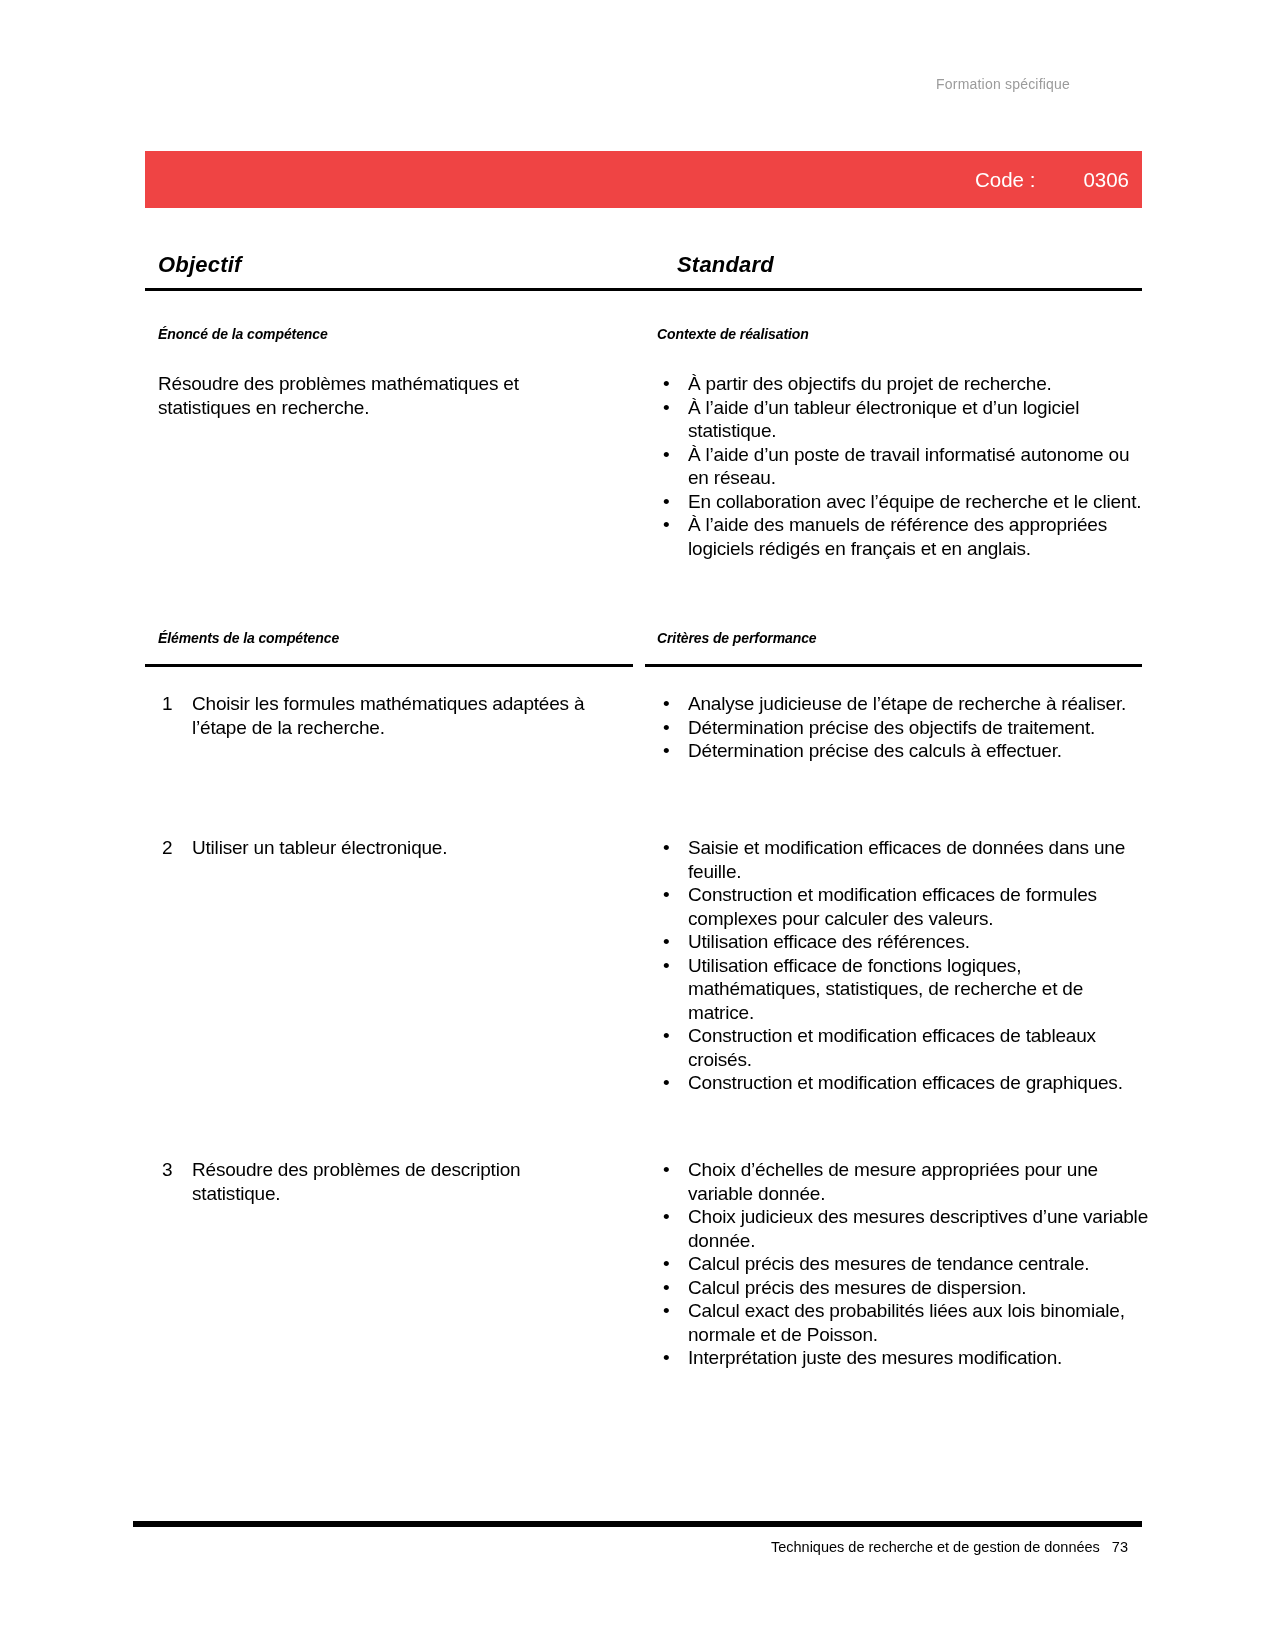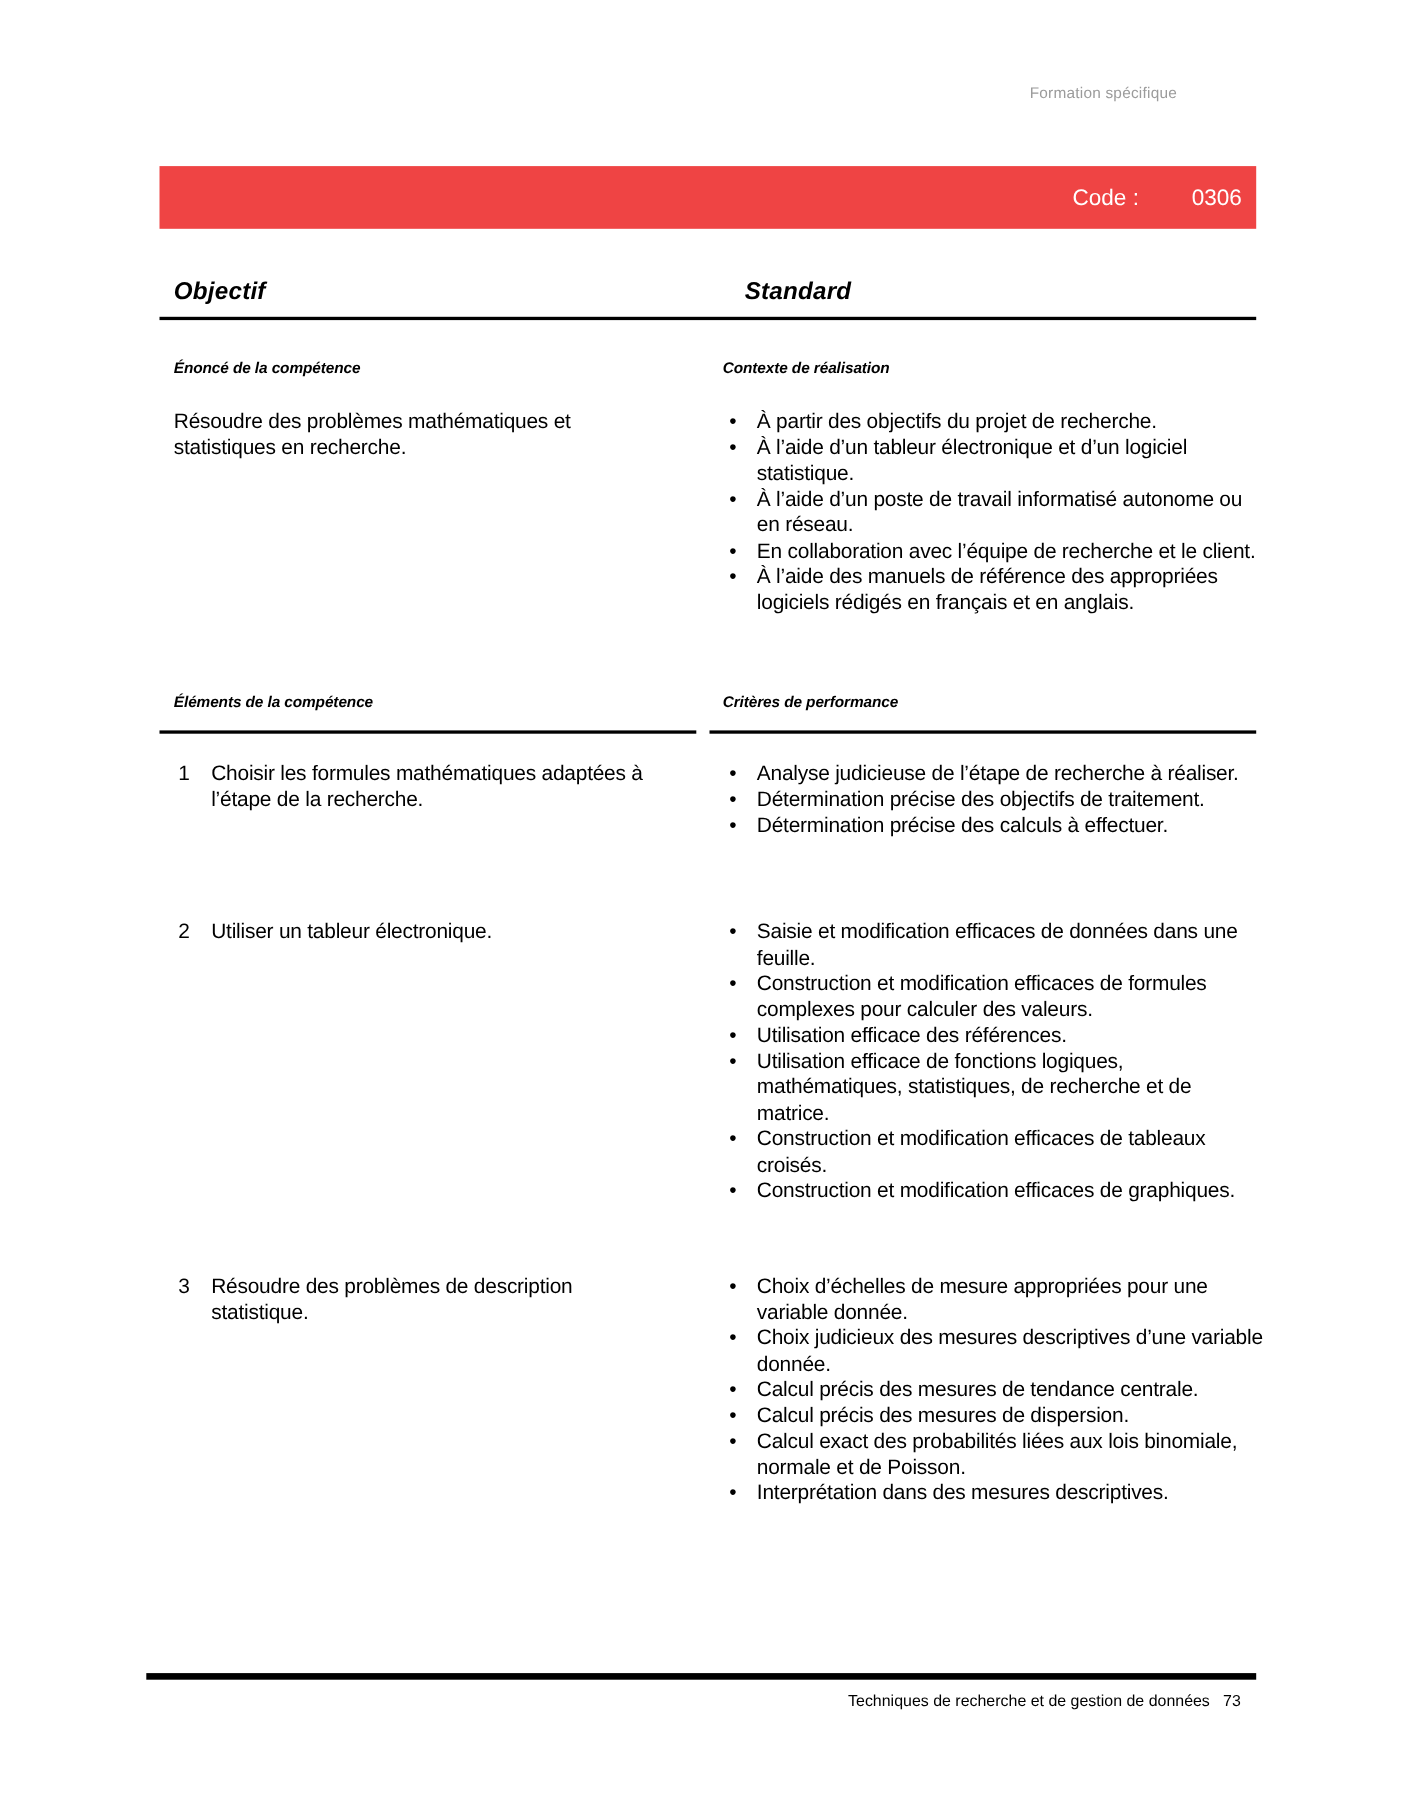--- a/index.html
+++ b/index.html
@@ -145,21 +145,21 @@
 
   <div class="abs comp-row" style="top:1158px;">
     <div class="row-number">3</div>
     <div class="row-element">Résoudre des problèmes de description statistique.</div>
     <div class="row-criteria bullet-list">
       <div class="bullet-item">Choix d’échelles de mesure appropriées pour une variable donnée.</div>
       <div class="bullet-item">Choix judicieux des mesures descriptives d’une variable donnée.</div>
       <div class="bullet-item">Calcul précis des mesures de tendance centrale.</div>
       <div class="bullet-item">Calcul précis des mesures de dispersion.</div>
       <div class="bullet-item">Calcul exact des probabilités liées aux lois binomiale, normale et de Poisson.</div>
-      <div class="bullet-item">Interprétation dans des mesures descriptives.</div>
+      <div class="bullet-item">Interprétation juste des mesures modification.</div>
     </div>
   </div>
 
   <div class="abs footer-bar"></div>
   <div class="abs footer-line">
     <span>Techniques de recherche et de gestion de données</span>
     <span>73</span>
   </div>
 
 </div>

